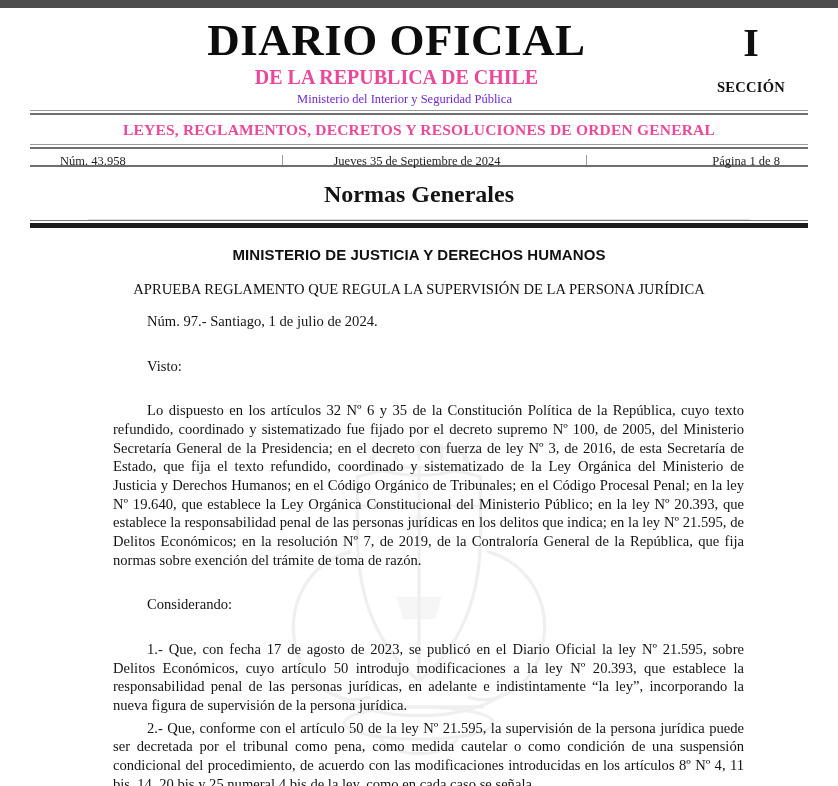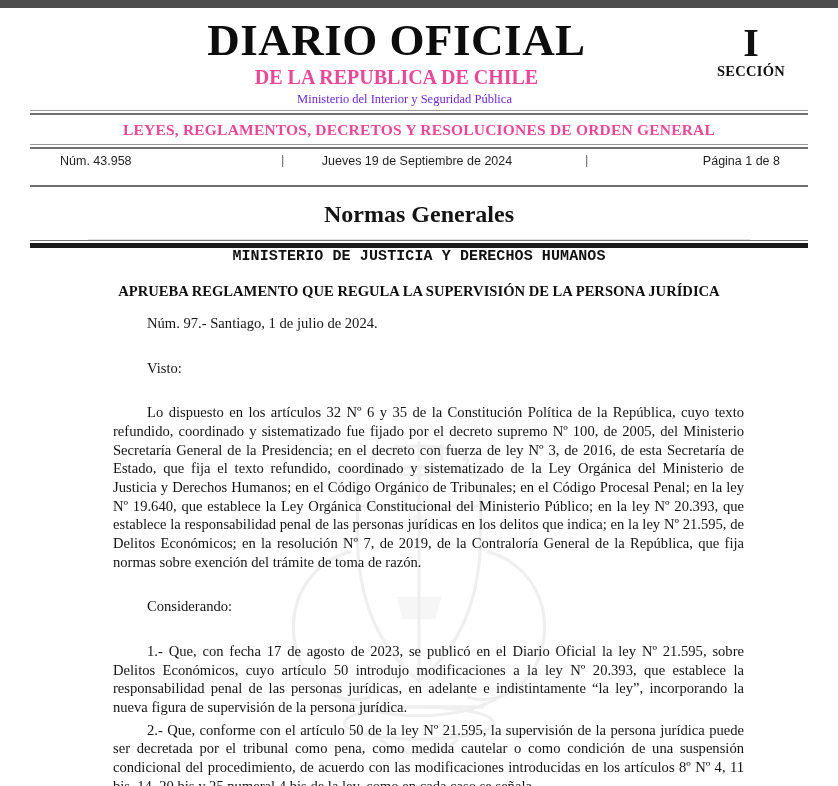--- a/index.html
+++ b/index.html
@@ -99,21 +99,21 @@
     font-size: 40px;
     line-height: 0.95;
     color: #111111;
   }
   .section-word {
     font-family: "Liberation Serif", "DejaVu Serif", serif;
     font-weight: 700;
     font-size: 14.5px;
     letter-spacing: 0.3px;
     color: #111111;
-    margin-top: 1px;
+    margin-top: 17px;
   }
 
   
   .rule-wrap { padding: 0 30px; }
   .rule-med {
     height: 2px;
     background: #6e6e6e;
   }
   .rule-double { padding: 0 30px; }
   .rule-double .a { height: 1px; background: #9a9a9a; }
@@ -132,23 +132,23 @@
     font-weight: 700;
     font-size: 15.5px;
     letter-spacing: 0.2px;
     padding: 6px 0 5px 0;
     color: #ec4899;
   }
 
   
   .meta-row {
     position: relative;
-    height: 36px;
+    height: 16px;
     margin: 0 30px;
-    font-family: Liberation Sans, sans-serif;
+    font-family: Liberation Serif, serif;
     font-size: 12.5px;
     color: #1f1f1f;
   }
   .meta-num {
     position: absolute;
     left: 30px;
     top: 5px;
   }
   .meta-date {
     position: absolute;
@@ -190,37 +190,38 @@
     font-family: "Liberation Serif", "DejaVu Serif", serif;
     font-weight: 700;
     font-size: 13.5px;
     color: #141414;
     padding: 12px 0 11px 0;
   }
 
   
   .ministry {
     text-align: center;
-    font-family: Liberation Mono, monospace;
+    font-family: Liberation Sans, sans-serif;
     font-weight: 700;
     font-size: 15px;
     letter-spacing: 0.1px;
     color: #111111;
+    padding-top: 18px;
   }
   .subsecretaria {
     text-align: center;
     font-family: "Liberation Serif", "DejaVu Serif", serif;
     font-size: 14px;
     color: #1a1a1a;
     padding-top: 16px;
   }
   .decree-title {
     text-align: center;
     font-family: "Liberation Serif", "DejaVu Serif", serif;
-    font-weight: 700;
+    font-weight: 400;
     font-size: 14.6px;
     color: #0f0f0f;
     padding-top: 18px;
     white-space: nowrap;
   }
 
   
   .body-area {
     padding: 0 90px 0 109px;
     margin-top: 14px;
@@ -288,21 +289,21 @@
 
     <div class="rule-double">
       <div class="a"></div>
         <div class="gap"></div>
         <div class="b"></div>
     </div>
 
     <div class="meta-row">
       <span class="meta-num">Núm. 43.958</span>
       <span class="meta-pipe p1">|</span>
-      <span class="meta-date">Jueves 19 de Septiembre de 2024</span>
+      <span class="meta-date">Jueves 35 de Septiembre de 2024</span>
       <span class="meta-pipe p2">|</span>
       <span class="meta-page">Página 1 de 8</span>
     </div>
 
     <div class="rule-wrap">
       <div class="rule-med"></div>
     </div>
 
     <div class="normas">Normas Generales</div>
 

